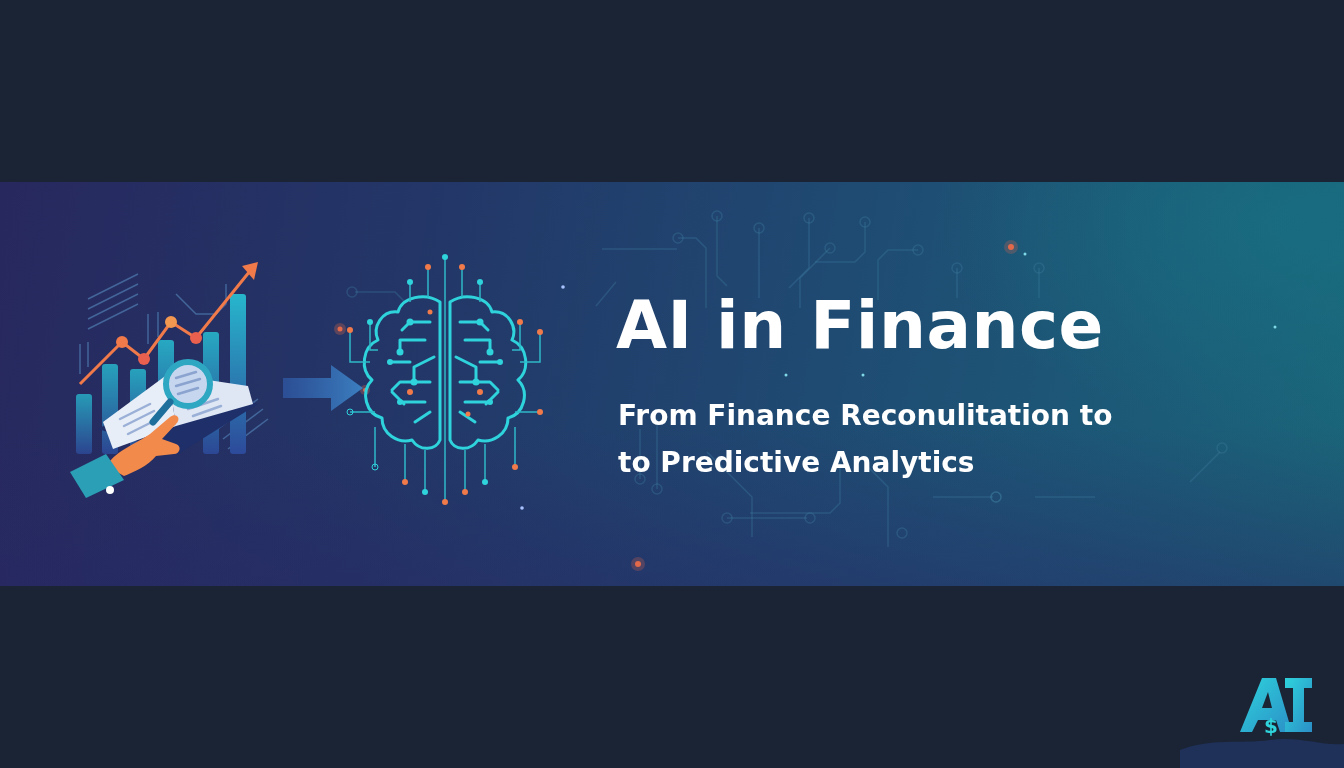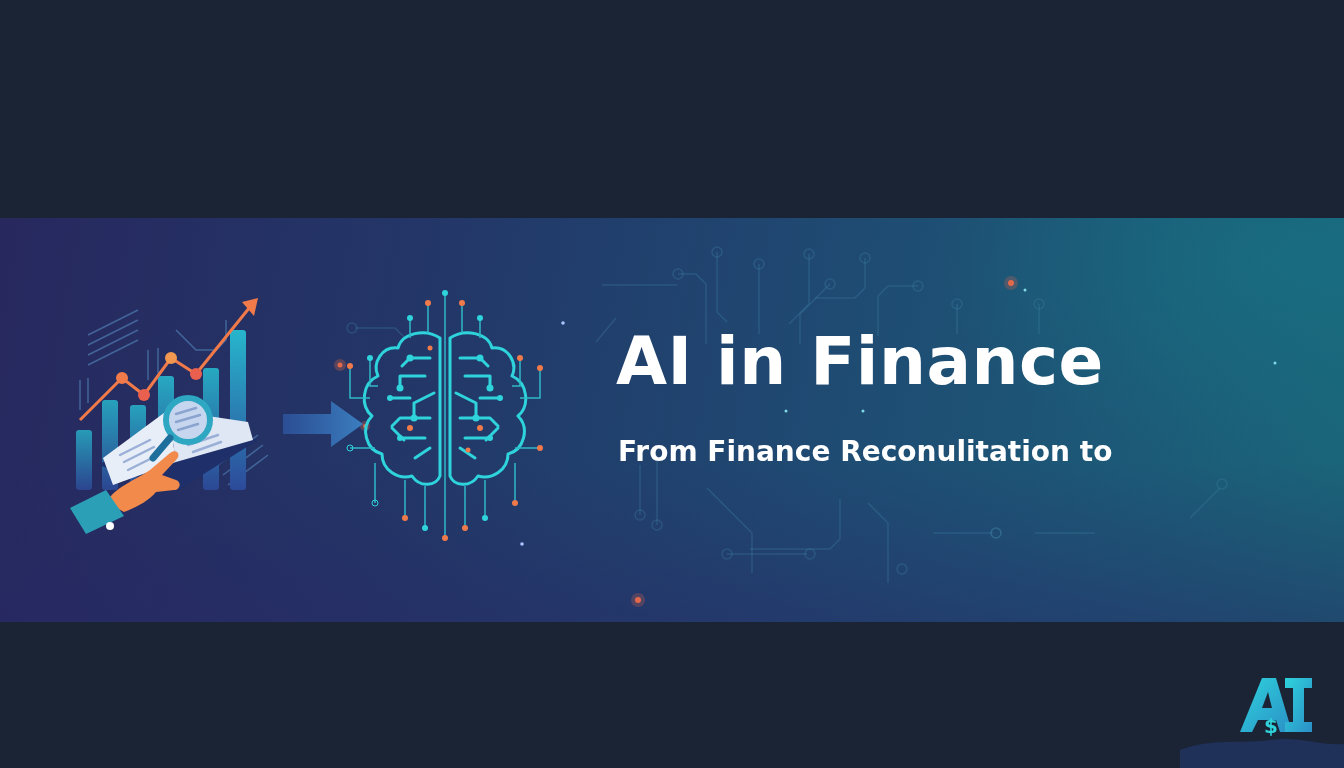--- a/index.html
+++ b/index.html
@@ -5,21 +5,20 @@
     * { margin: 0; padding: 0; box-sizing: border-box; }
     html, body { width: 1344px; height: 768px; overflow: hidden; background: #1b2434; }
     body { position: relative; font-family: "DejaVu Sans", "Liberation Sans", sans-serif; }
 
     .banner {
       position: absolute; left: 0; top: 182px; width: 1344px; height: 404px;
       background:
         radial-gradient(ellipse 520px 300px at 1300px 40px, rgba(24,112,130,0.75), rgba(24,112,130,0) 70%),
         linear-gradient(100deg, #27285e 0%, #233667 30%, #1f4a72 60%, #1c5b78 85%, #1a6679 100%);
       overflow: hidden;
-      margin-top: 36px;
     }
     .banner .bottom-shade {
       position: absolute; left: 0; right: 0; bottom: 0; height: 160px;
       background: linear-gradient(to bottom, rgba(40,38,100,0), rgba(40,38,100,0.45));
     }
     .circuits { position: absolute; left: 0; top: 0; width: 1344px; height: 404px; }
 
     .finance-illustration { position: absolute; left: 58px; top: 72px; width: 220px; height: 250px; }
     .flow-arrow { position: absolute; left: 283px; top: 183px; width: 80px; height: 46px; }
     .brain-graphic { position: absolute; left: 330px; top: 70px; width: 230px; height: 260px; }
@@ -255,20 +254,21 @@
       <circle cx="80" cy="140" r="3" fill="#f07a4a"></circle>
         <circle cx="150" cy="140" r="3" fill="#f07a4a"></circle>
       <circle cx="100" cy="60" r="2.5" fill="#f07a4a"></circle>
         <circle cx="138" cy="162" r="2.5" fill="#f07a4a"></circle>
     </g>
   </svg>
 
   <div class="title">AI in Finance</div>
   <div class="subtitle">
     <span>From Finance Reconulitation to</span>
+    <span>to Predictive Analytics</span>
   </div>
 </div>
 
 <svg class="brand-logo" viewBox="0 0 164 108">
   <defs>
     <linearGradient id="logog" x1="0" y1="0" x2="1" y2="1">
       <stop offset="0" stop-color="#2ed3dc"></stop>
       <stop offset="1" stop-color="#2b8fc7"></stop>
     </linearGradient>
   </defs>

